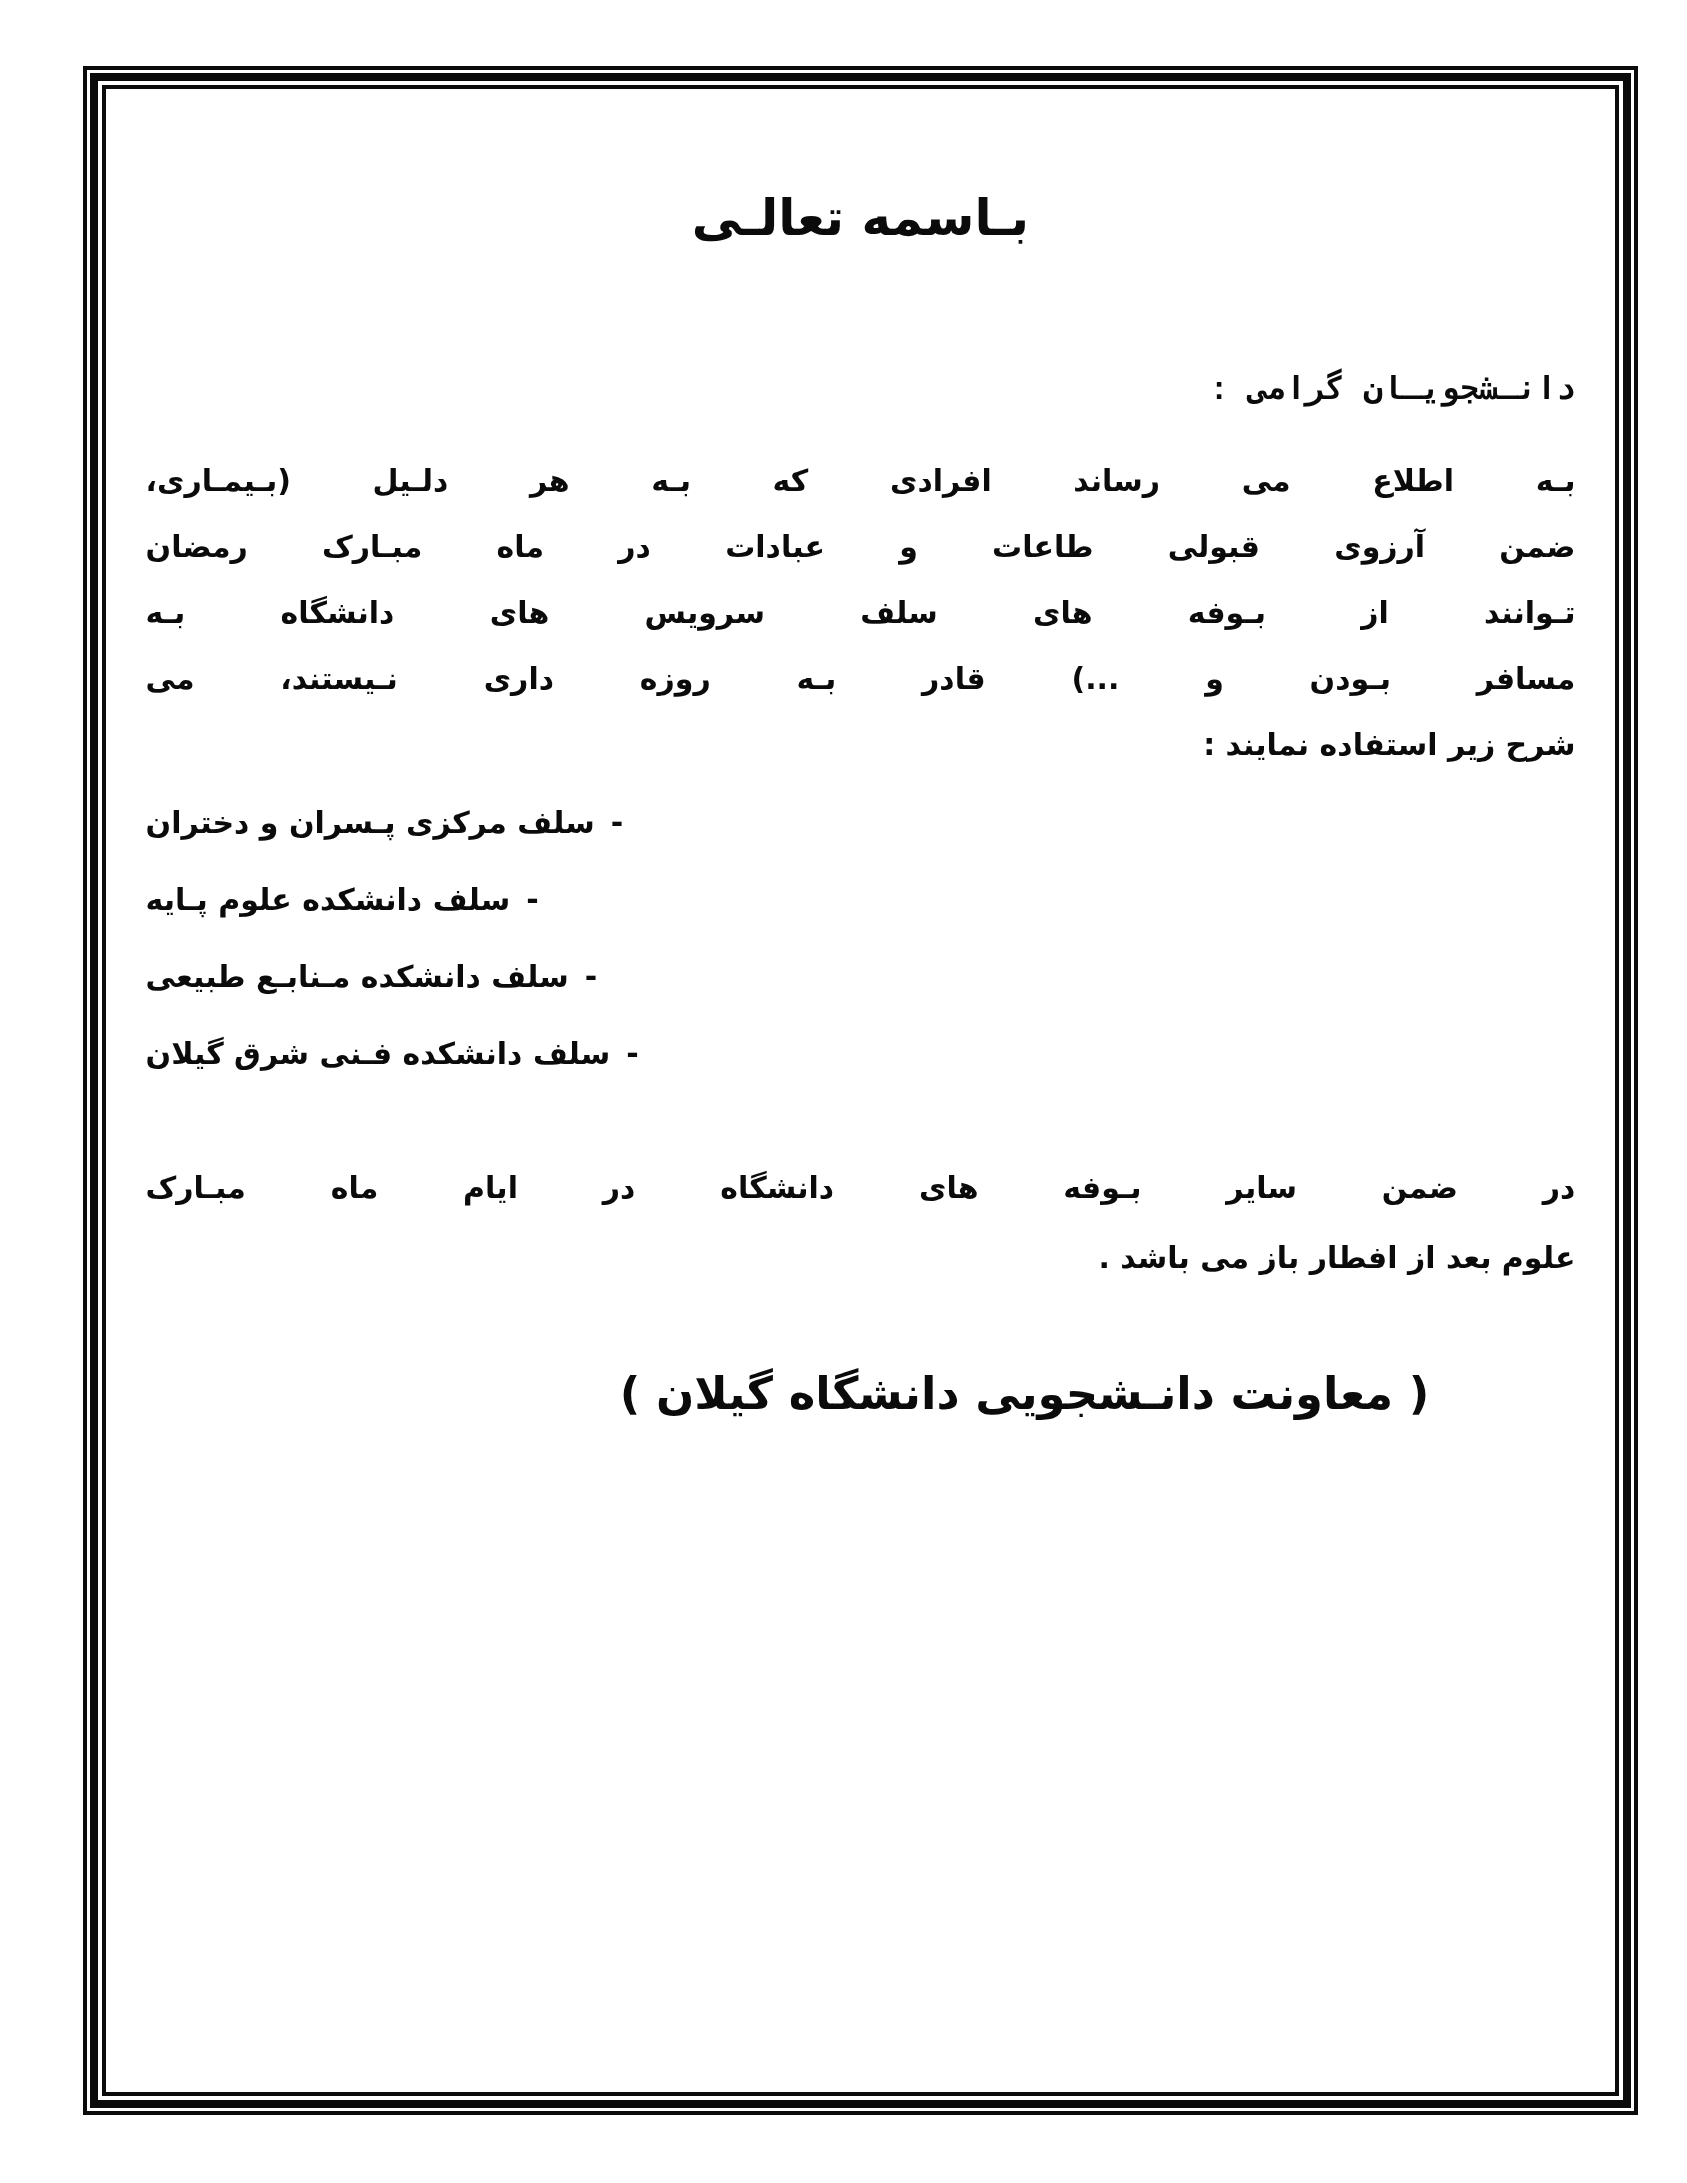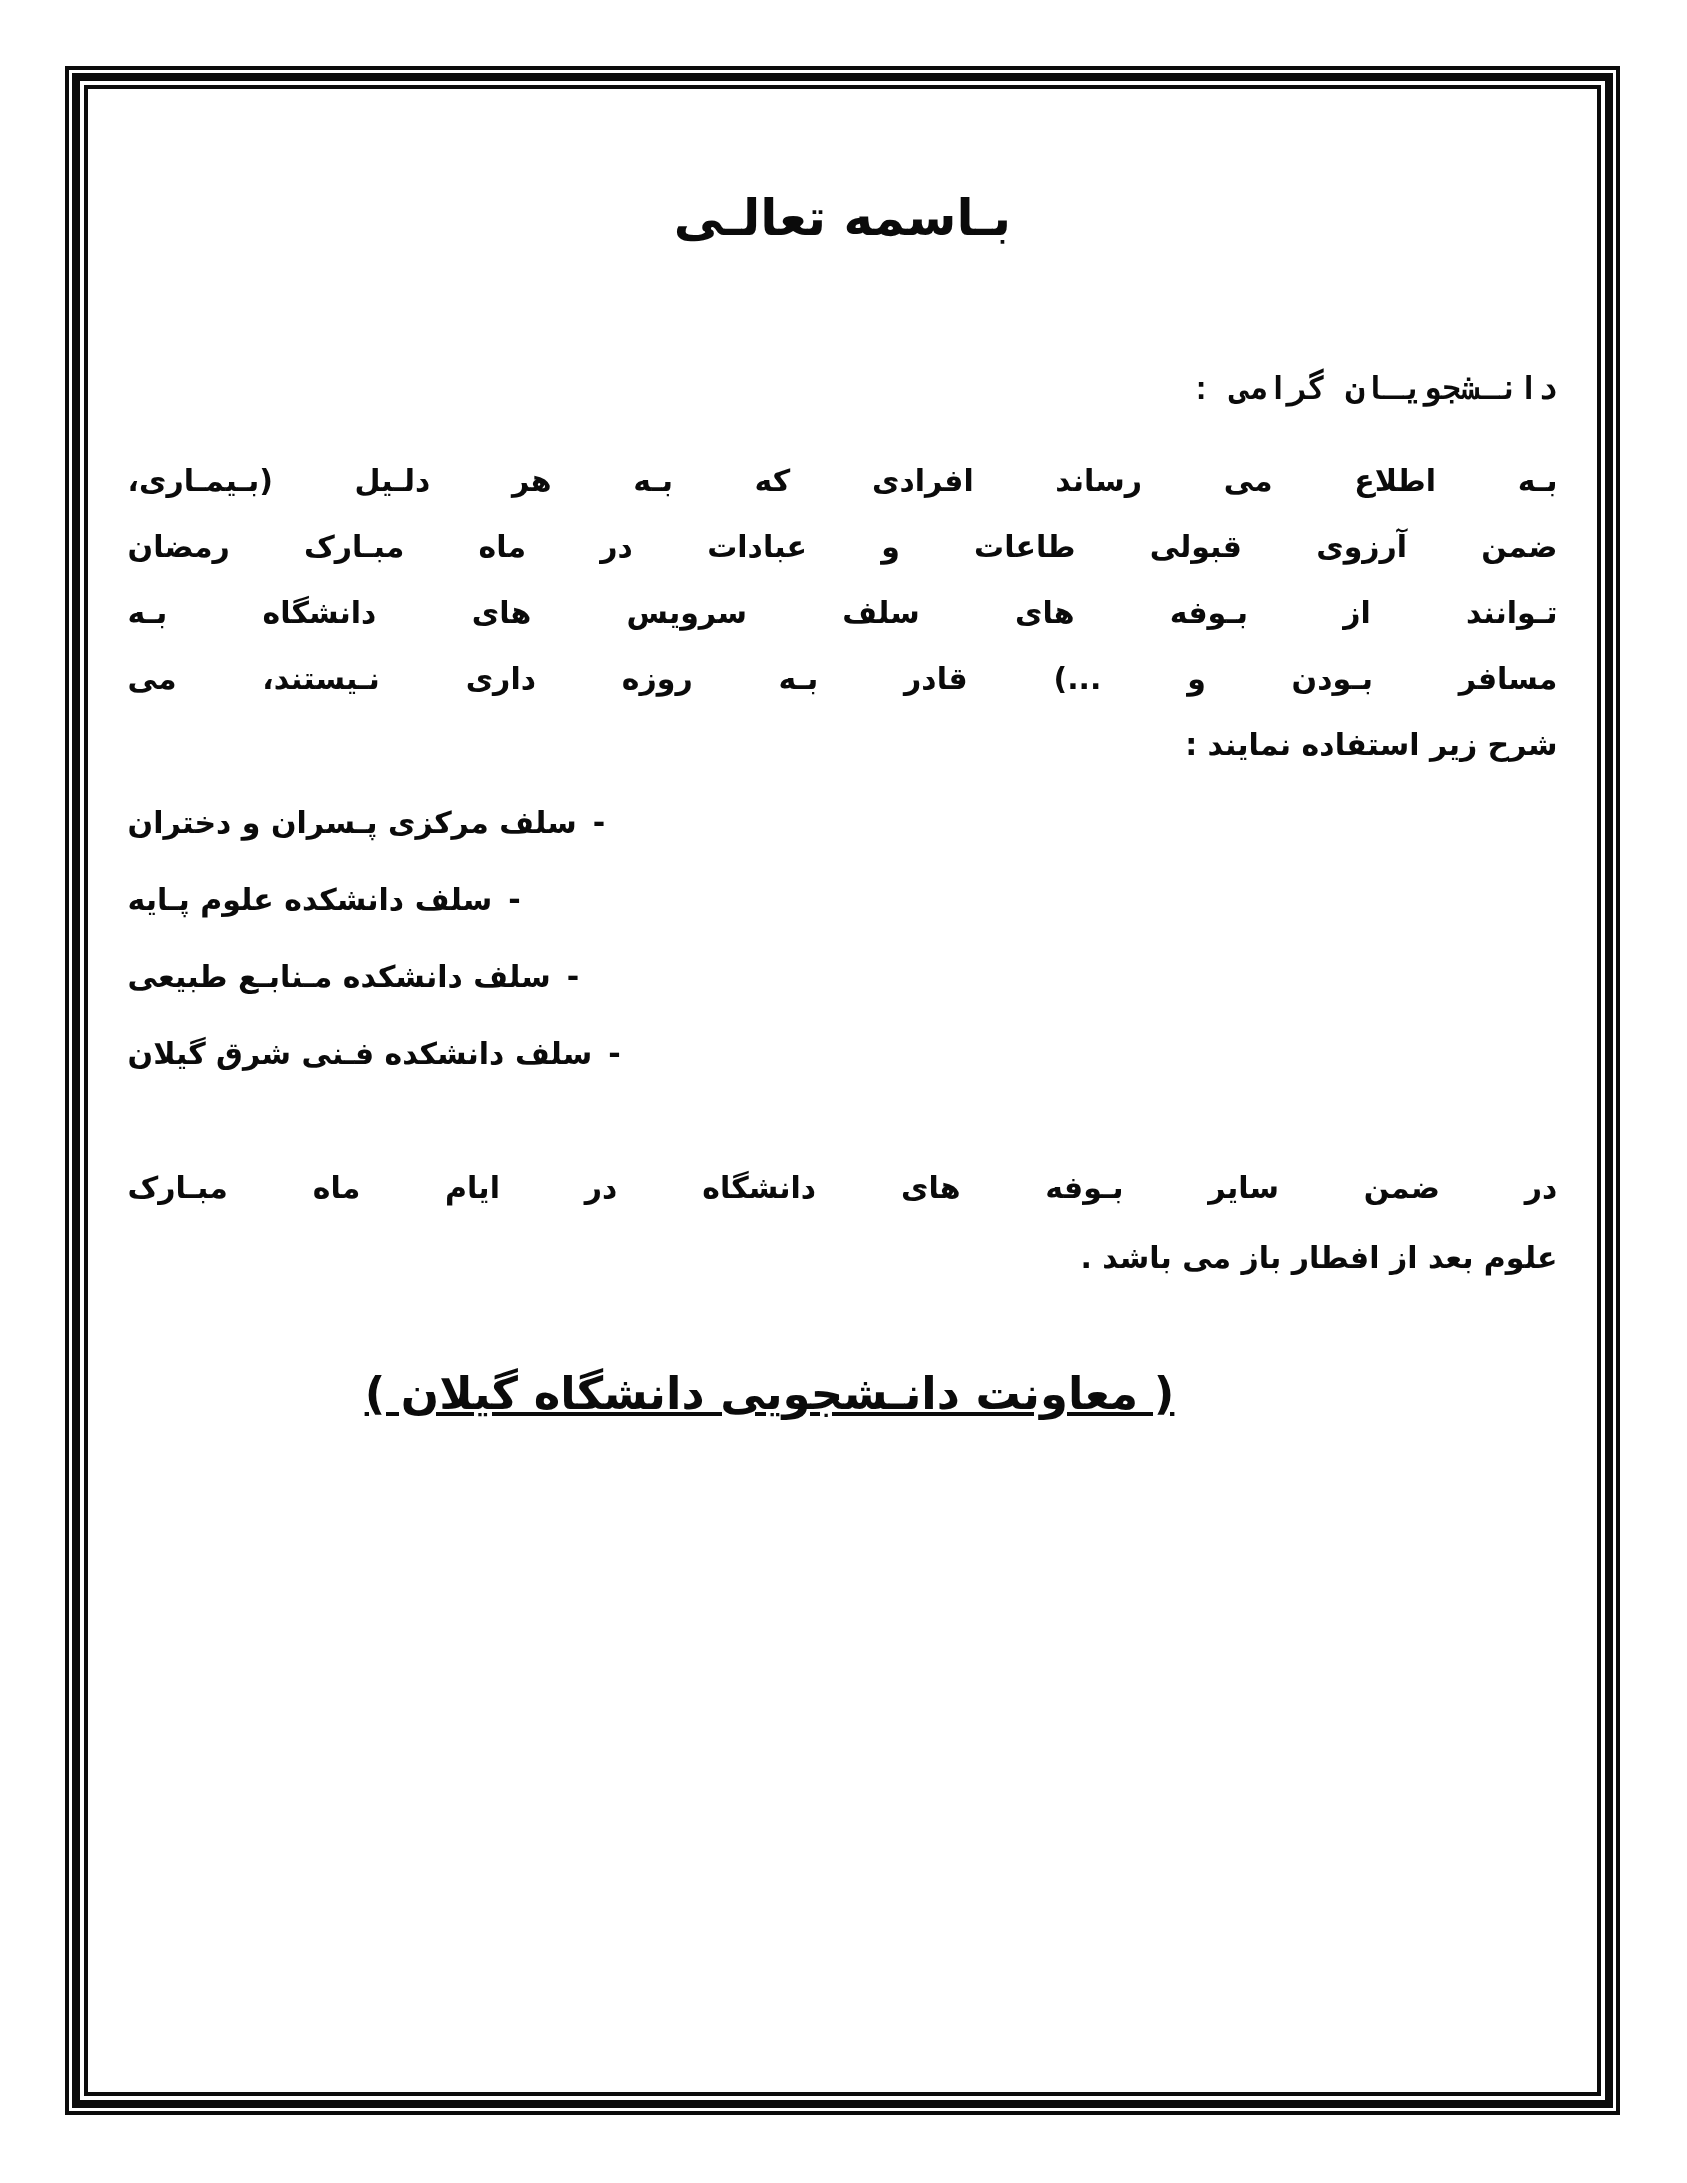--- a/index.html
+++ b/index.html
@@ -10,21 +10,21 @@
     width: 1687px;
     height: 2183px;
     position: relative;
     background: #ffffff;
     font-family: "DejaVu Sans", sans-serif;
     color: #0b0b0b;
   }
   
   .frame-outer {
     position: absolute;
-    left: 65px;
+    left: 83px;
     top: 66px;
     width: 1555px;
     height: 2049px;
     border: 4.6px solid #0b0b0b;
     padding: 3.3px;
     box-sizing: border-box;
   }
   .frame-mid {
     width: 100%;
     height: 100%;
@@ -78,25 +78,24 @@
   .bullet-line.wide {
     text-align: justify;
     text-align-last: justify;
   }
   .bullet-marker { margin-left: 16px; }
   .note { margin-top: 61px; }
   .note .line, .warning .line { line-height: 70px; }
   .warning { margin-top: 13.2px; }
   .signature {
     margin: 73px 146px 0 0;
-    text-align: center;
+    text-align: right;
     font-size: 45px;
     font-weight: 700;
     line-height: 56px;
-    text-decoration: underline;
   }
 </style>
 </head>
 <body>
 
 <div class="frame-outer">
   <div class="frame-mid">
     <div class="frame-inner">
 
       <div class="title">بـاسمه تعالـی</div>

